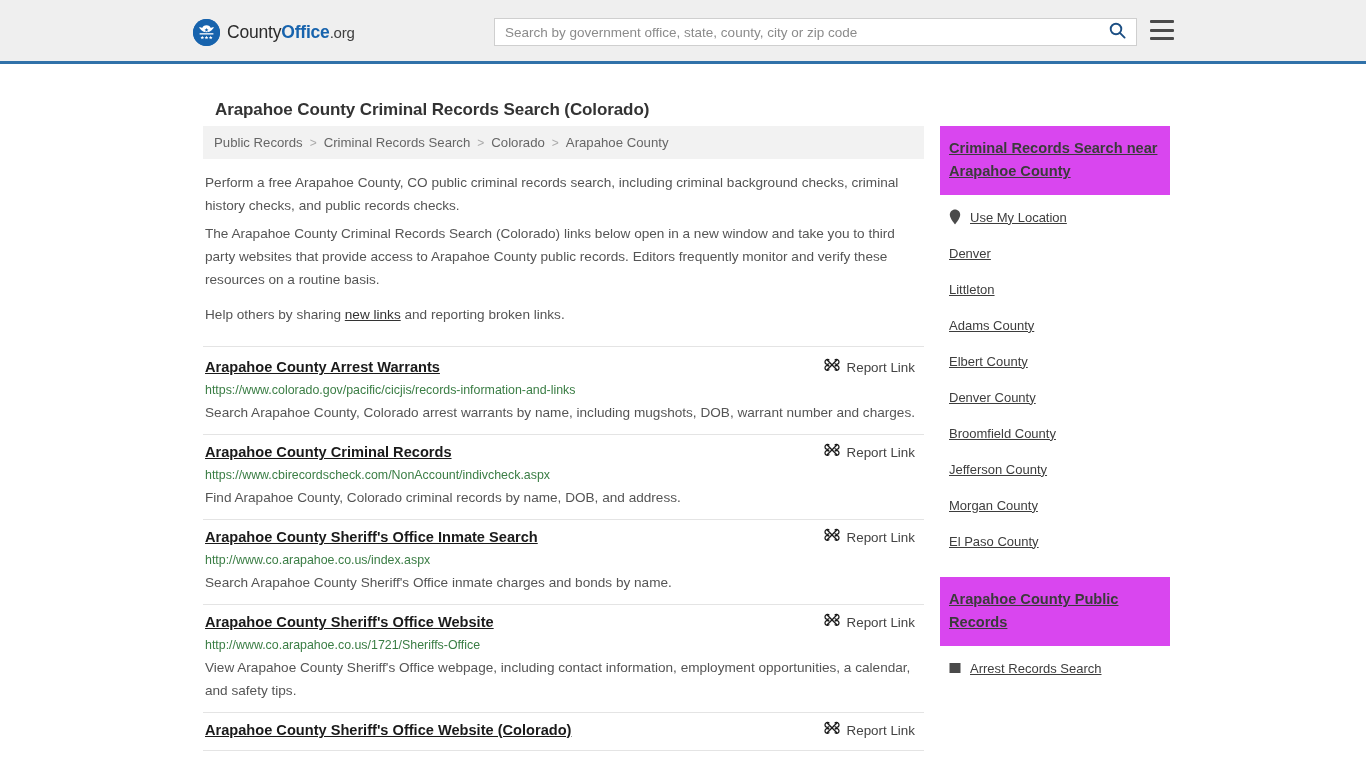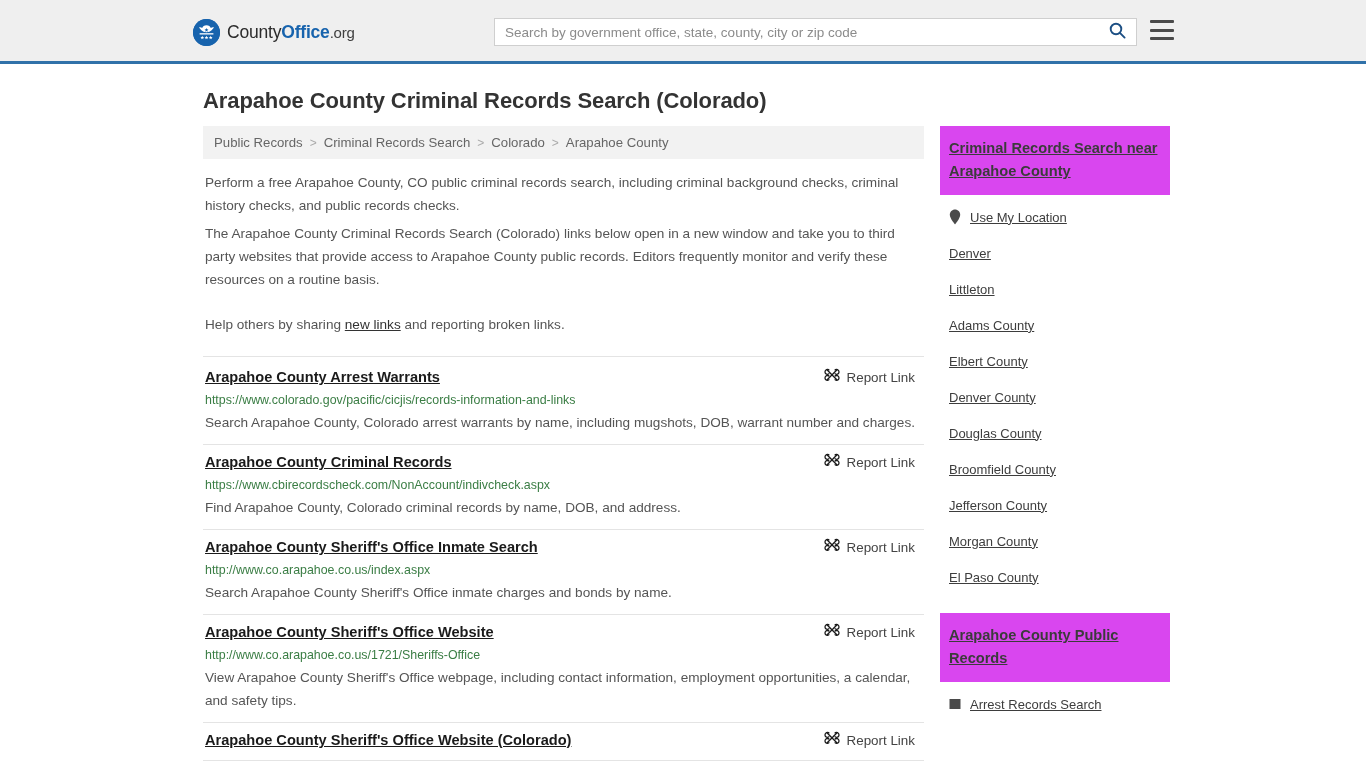--- a/index.html
+++ b/index.html
@@ -93,25 +93,25 @@
     cursor: pointer;
   }
   .hamburger span {
     display: block;
     height: 3px;
     width: 100%;
     background: #4a4a4a;
     border-radius: 1px;
   }
   h1.page-title {
-    margin: 0;
+    margin: 12px;
     position: absolute;
     left: 203px;
     top: 88px;
-    font-size: 22px;
+    font-size: 17px;
     font-weight: bold;
     color: #333333;
     letter-spacing: -0.1px;
   }
 
   .content-cols {
     position: absolute;
     left: 0; top: 126px;
     width: 1366px;
   }
@@ -142,21 +142,21 @@
   .intro { padding: 0 8px 0 0; }
   .intro p {
     margin: 0;
     padding: 0 0 0 2px;
     font-size: 13.6px;
     line-height: 23px;
     color: #555555;
   }
   .intro p.p1 { margin-top: 12px; }
   .intro p.p2 { margin-top: 5px; }
-  .intro p.p3 { margin-top: 22px; }
+  .intro p.p3 { margin-top: 12px; }
   .intro a {
     color: #333;
     text-decoration: underline;
     font-weight: normal;
   }
 
   .link-list { margin-top: 20px; }
   .link-entry {
     border-bottom: 1px solid #e4e4e4;
     padding: 7px 0 10px 0;
@@ -428,23 +428,20 @@
       <div class="side-link">
         <span class="lbl">Adams County</span>
       </div>
       <div class="side-link">
         <span class="lbl">Elbert County</span>
       </div>
       <div class="side-link">
         <span class="lbl">Denver County</span>
       </div>
       <div class="side-link">
-        <span class="lbl">Douglas County</span>
-      </div>
-      <div class="side-link">
         <span class="lbl">Broomfield County</span>
       </div>
       <div class="side-link">
         <span class="lbl">Jefferson County</span>
       </div>
       <div class="side-link">
         <span class="lbl">Morgan County</span>
       </div>
       <div class="side-link">
         <span class="lbl">El Paso County</span>

